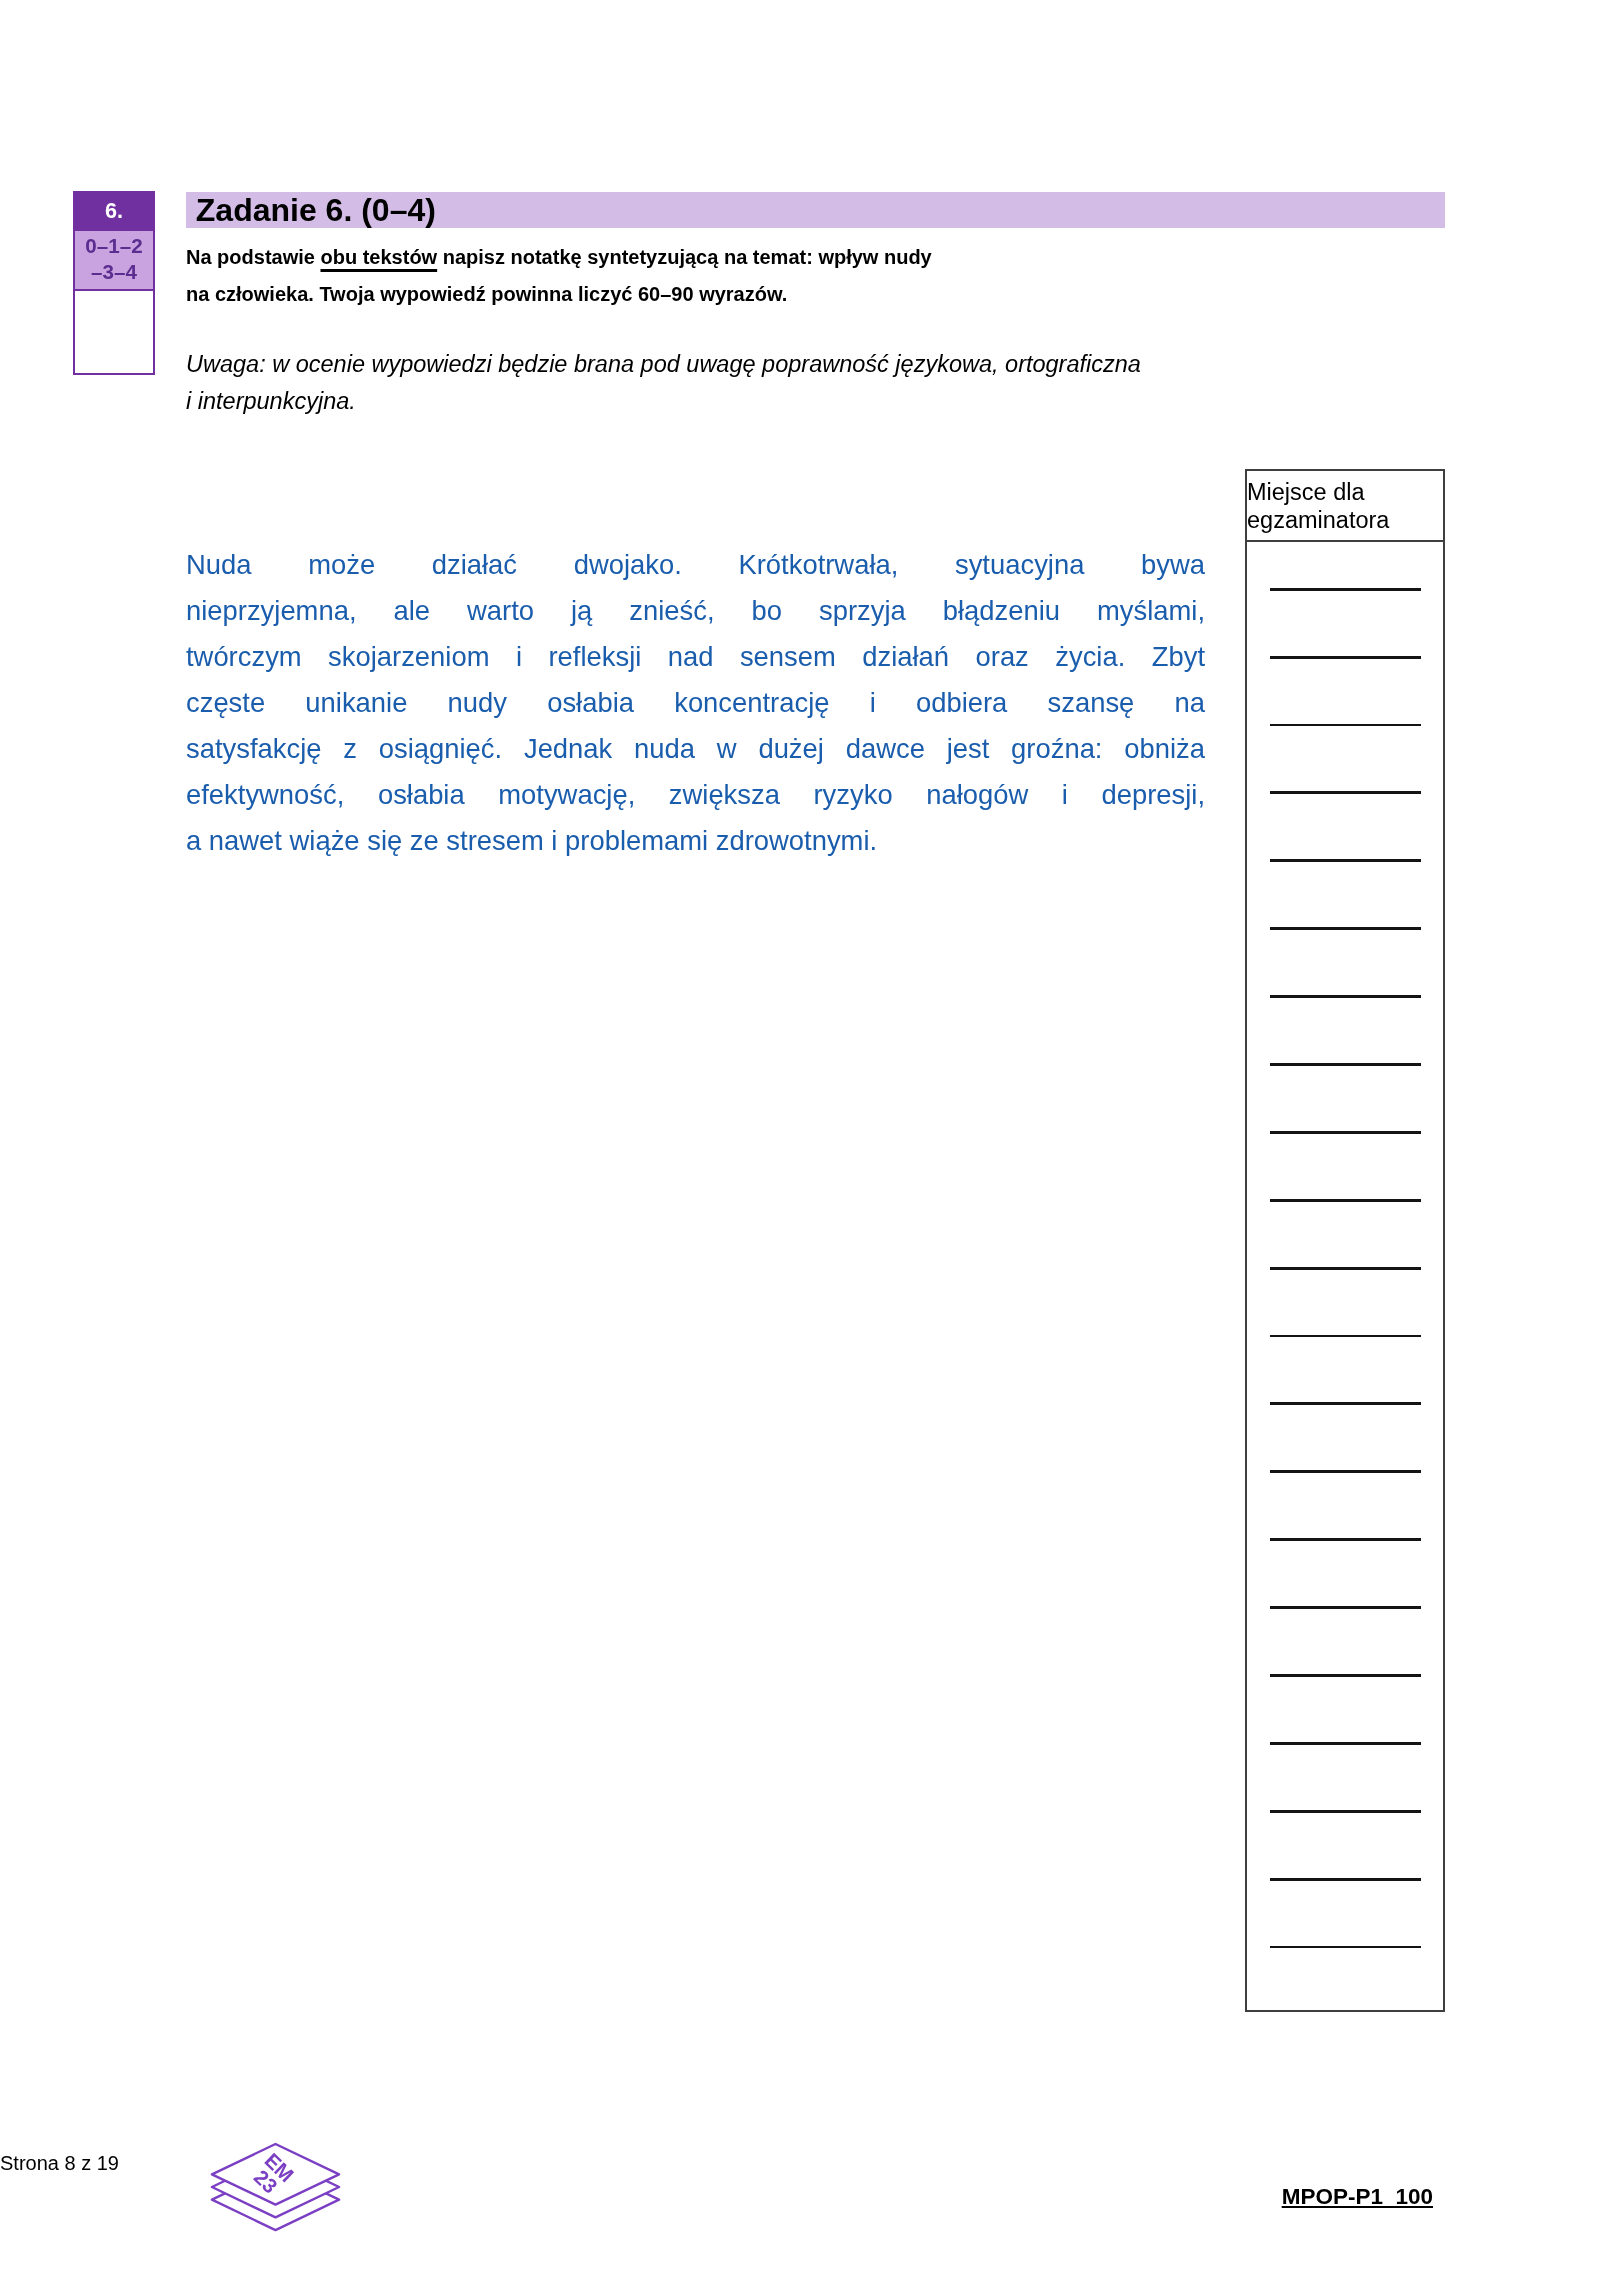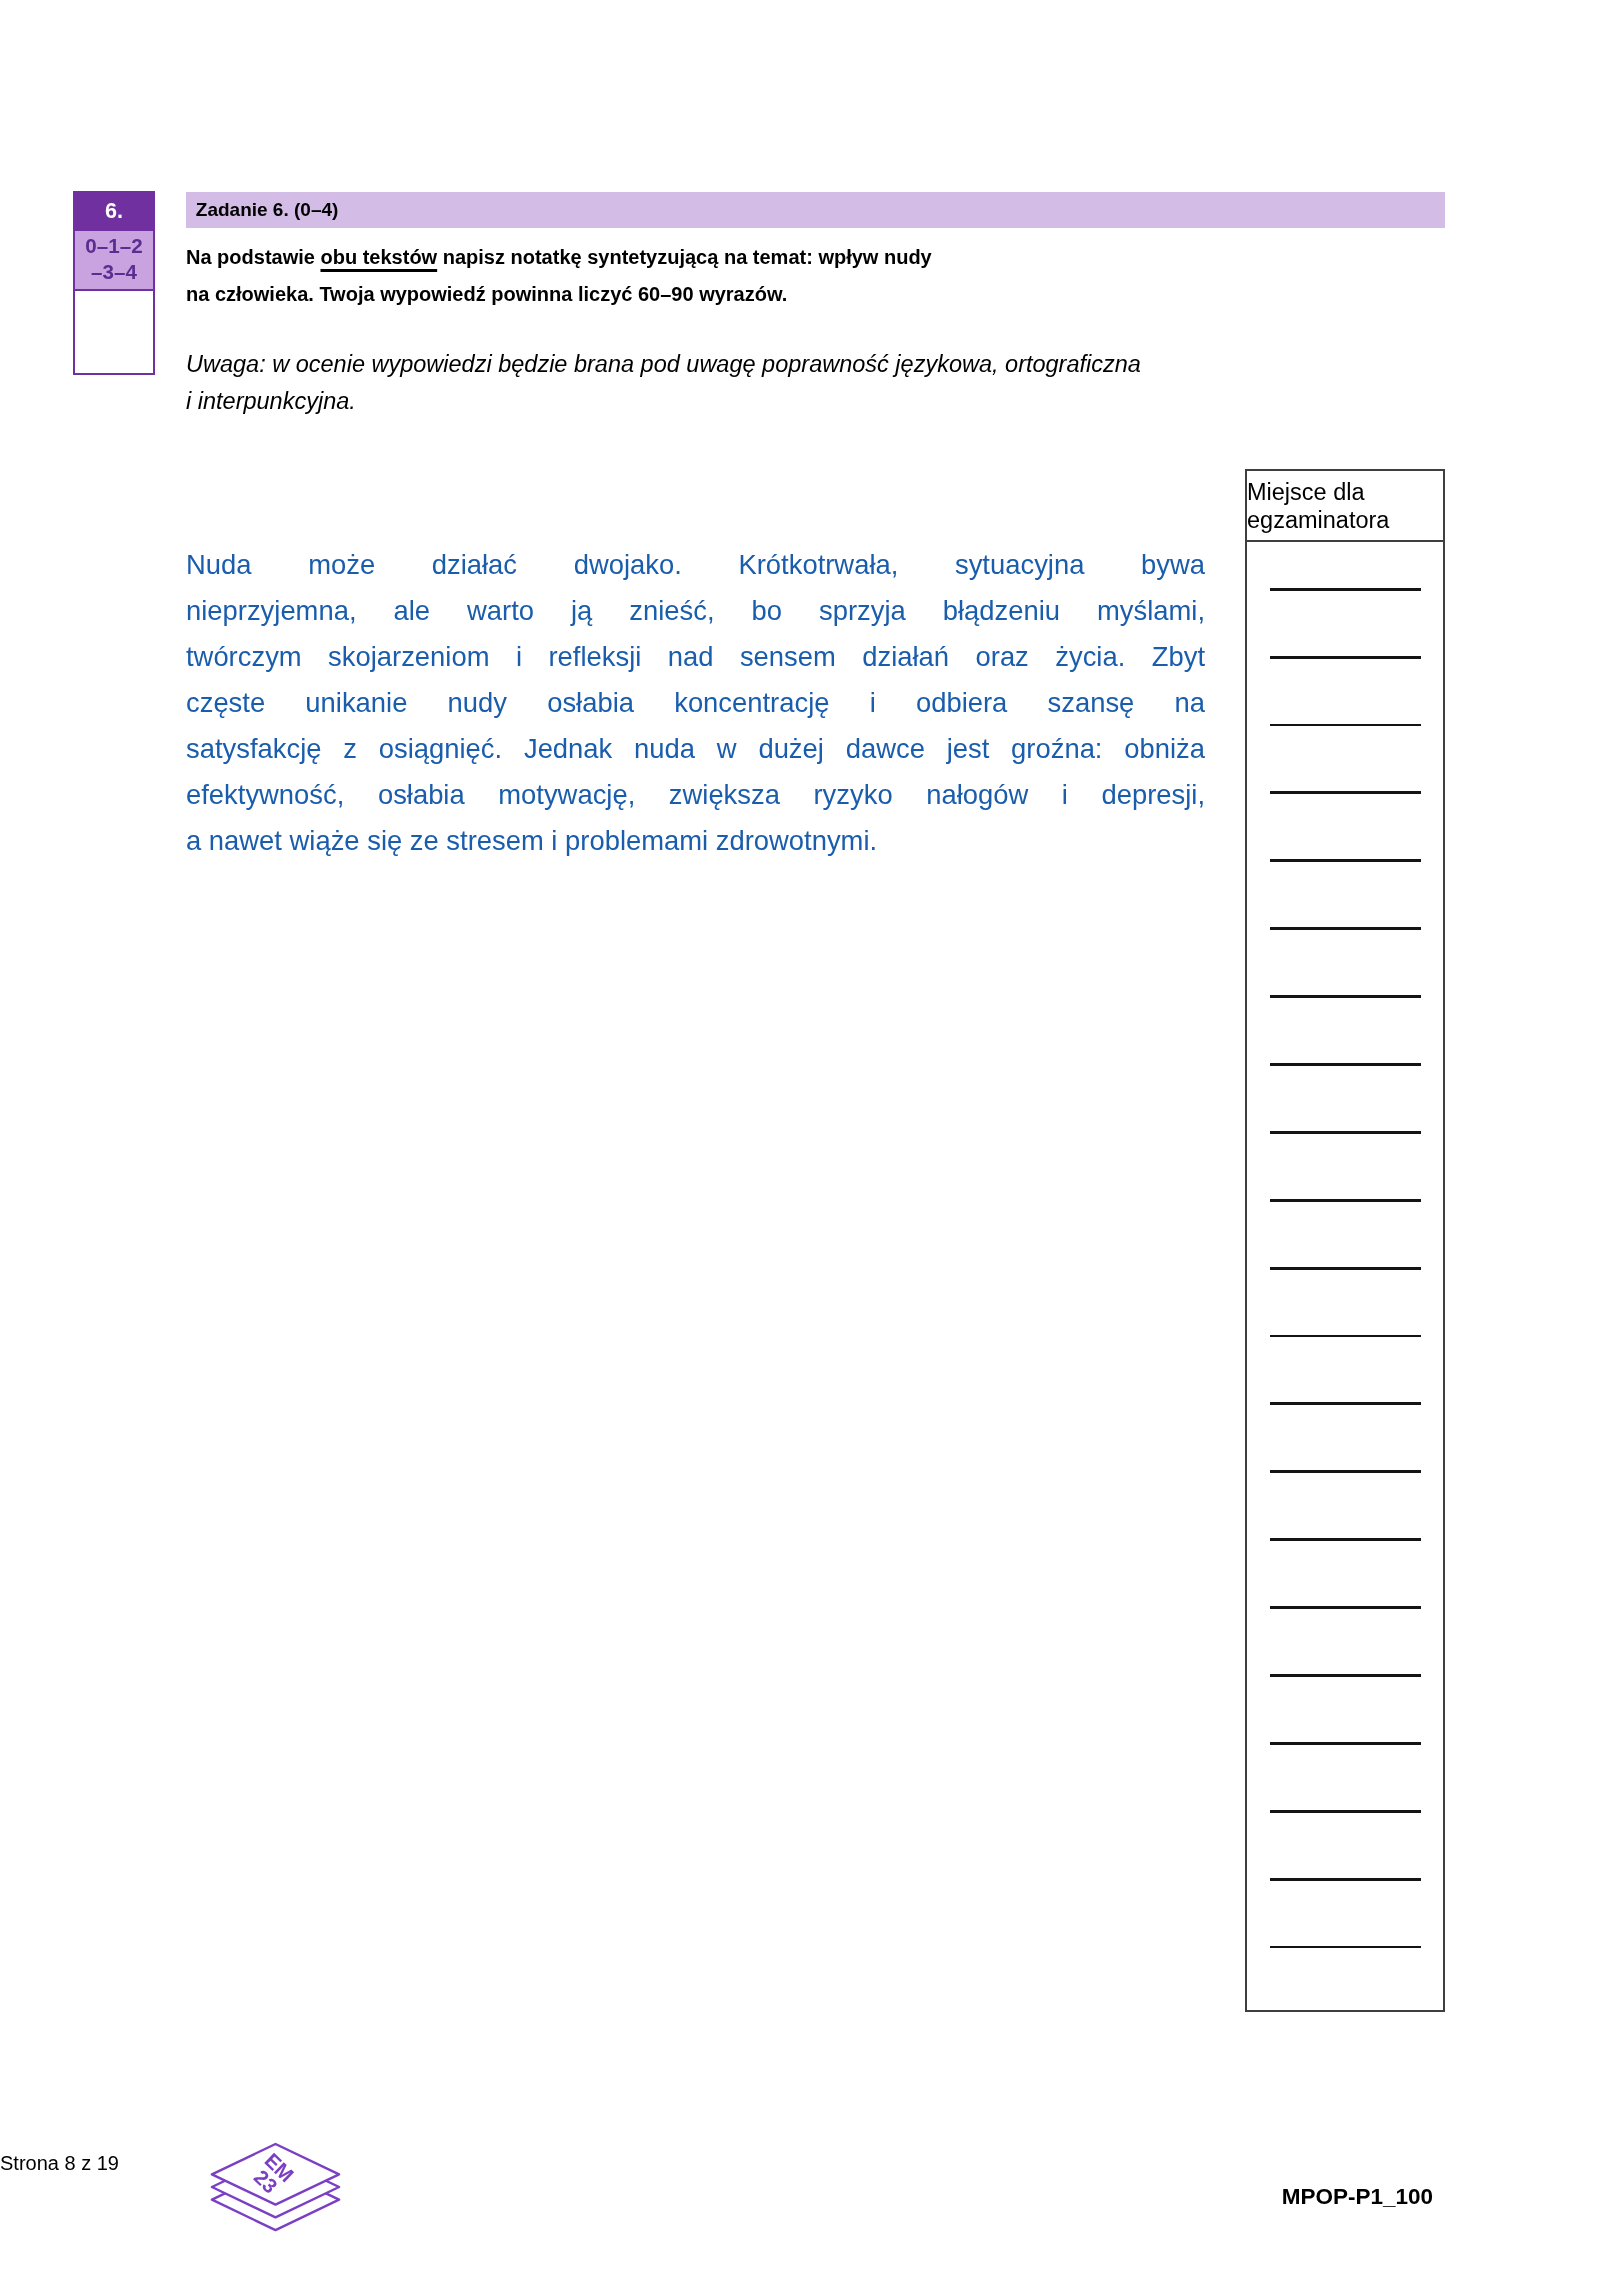--- a/index.html
+++ b/index.html
@@ -8,21 +8,21 @@
 
   .page { position:relative; width:1622px; height:2294px; background:#fff; overflow:hidden; }
 
   
   .score-box { position:absolute; left:73px; top:191px; width:82px; border:2.9px solid #7030A0; background:#fff; }
   .score-number { background:#7030A0; color:#fff; font-weight:bold; font-size:21.6px; text-align:center; padding:4.9px 0 6.9px; }
   .score-points { background:#C9A3DF; color:#5C2D91; font-weight:bold; font-size:20.6px; line-height:26.5px; text-align:center; padding:2px 0 2.9px; border-bottom:2.9px solid #7030A0; }
   .score-empty { height:82px; background:#fff; }
 
   
-  .task-bar { position:absolute; left:186px; top:192px; width:1259px; height:36px; background:#D3BCE6; font-weight:bold; font-size:19px; line-height:36px; padding-left:9.8px; }
+  .task-bar { position:absolute; left:186px; top:192px; width:1259px; height:36px; background:#D3BCE6; font-weight:bold; font-size:32px; line-height:36px; padding-left:9.8px; }
 
   
   .instruction { position:absolute; left:186px; top:239px; font-weight:bold; font-size:20px; line-height:37px; white-space:nowrap; }
   .underl { text-decoration:underline; text-decoration-thickness:2.9px; text-underline-offset:4.9px; }
 
   
   .note { position:absolute; left:186px; top:346px; font-style:italic; font-size:23.5px; line-height:37px; white-space:nowrap; }
 
   
   .source { position:absolute; left:186px; top:510px; width:1019px; color:#1A5DAD; font-size:27.4px; line-height:46px;margin-top:32px; }
@@ -31,21 +31,21 @@
 
   
   .examiner-box { position:absolute; left:1245px; top:469px; width:200px; height:1543px; border:2.9px solid #3f3f3f; background:#fff; }
   .examiner-header { text-align:left; font-size:23.5px; line-height:28px; padding:6.9px 0 5.9px; border-bottom:2.9px solid #3f3f3f; }
   .examiner-lines { position:relative; }
   .exam-line { width:151px; height:2.9px; background:#141414; margin:65px auto 0; }
   .exam-line:first-child { margin-top:46px; }
 
   
   .page-num { position:absolute; left:0; top:2152px; width:1622px; font-size:20px; }
-  .form-code { position:absolute; right:189px; top:2184px; font-size:22.5px; font-weight:bold; }
+  .form-code { position:absolute; right:189px; top:2184px; font-size:22.5px; font-weight:bold;text-decoration:underline; }
   .logo { position:absolute; left:209px; top:2140px; width:133px; height:95px; }
 </style>
 </head>
 <body>
 
 <div class="page">
 
   <div class="score-box">
     <div class="score-number">6.</div>
     <div class="score-points">

